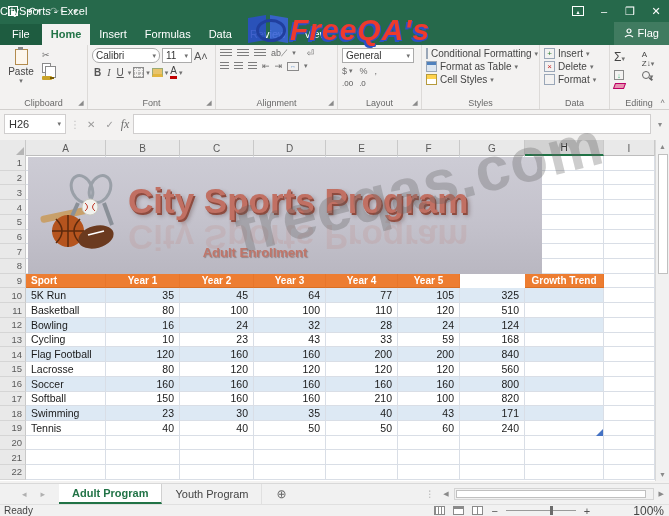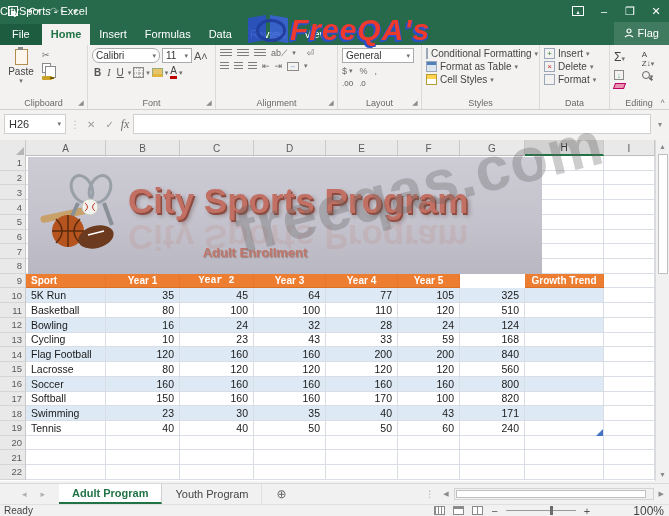--- a/index.html
+++ b/index.html
@@ -465,21 +465,21 @@
           <div class="cell" style="width: 72px;"></div>
           <div class="cell" style="width: 62px;"></div>
           <div class="cell" style="width: 65px;"></div>
           <div class="cell" style="width: 79px;"></div>
           <div class="cell" style="width: 51px;"></div>
         </div>
         <div class="gridrow">
           <div class="rowhdr">9</div>
           <div class="cell thead first" style="width: 80px;">Sport</div>
           <div class="cell thead" style="width: 74px;">Year 1</div>
-          <div class="cell thead" style="width: 74px; font-family: Liberation Mono, monospace;">Year 2</div>
+          <div class="cell thead" style="width: 74px;">Year 2</div>
           <div class="cell thead" style="width: 72px;">Year 3</div>
           <div class="cell thead" style="width: 72px;">Year 4</div>
           <div class="cell thead" style="width: 62px;">Year 5</div>
           <div class="cell thead" style="width: 65px; margin-top: 24px;">Total</div>
           <div class="cell thead" style="width: 79px;">Growth Trend</div>
           <div class="cell" style="width: 51px;"></div>
         </div>
         <div class="gridrow">
           <div class="rowhdr">10</div>
           <div class="cell band" style="width: 80px;">5K Run</div>
@@ -563,21 +563,21 @@
           <div class="cell band num" style="width: 65px;">800</div>
           <div class="cell band num" style="width: 79px;"></div>
           <div class="cell" style="width: 51px;"></div>
         </div>
         <div class="gridrow">
           <div class="rowhdr">17</div>
           <div class="cell" style="width: 80px;">Softball</div>
           <div class="cell num" style="width: 74px;">150</div>
           <div class="cell num" style="width: 74px;">160</div>
           <div class="cell num" style="width: 72px;">160</div>
-          <div class="cell num" style="width: 72px;">170</div>
+          <div class="cell num" style="width: 72px;">210</div>
           <div class="cell num" style="width: 62px;">100</div>
           <div class="cell num" style="width: 65px;">820</div>
           <div class="cell num" style="width: 79px;"></div>
           <div class="cell" style="width: 51px;"></div>
         </div>
         <div class="gridrow">
           <div class="rowhdr">18</div>
           <div class="cell band" style="width: 80px;">Swimming</div>
           <div class="cell band num" style="width: 74px;">23</div>
           <div class="cell band num" style="width: 74px;">30</div>

